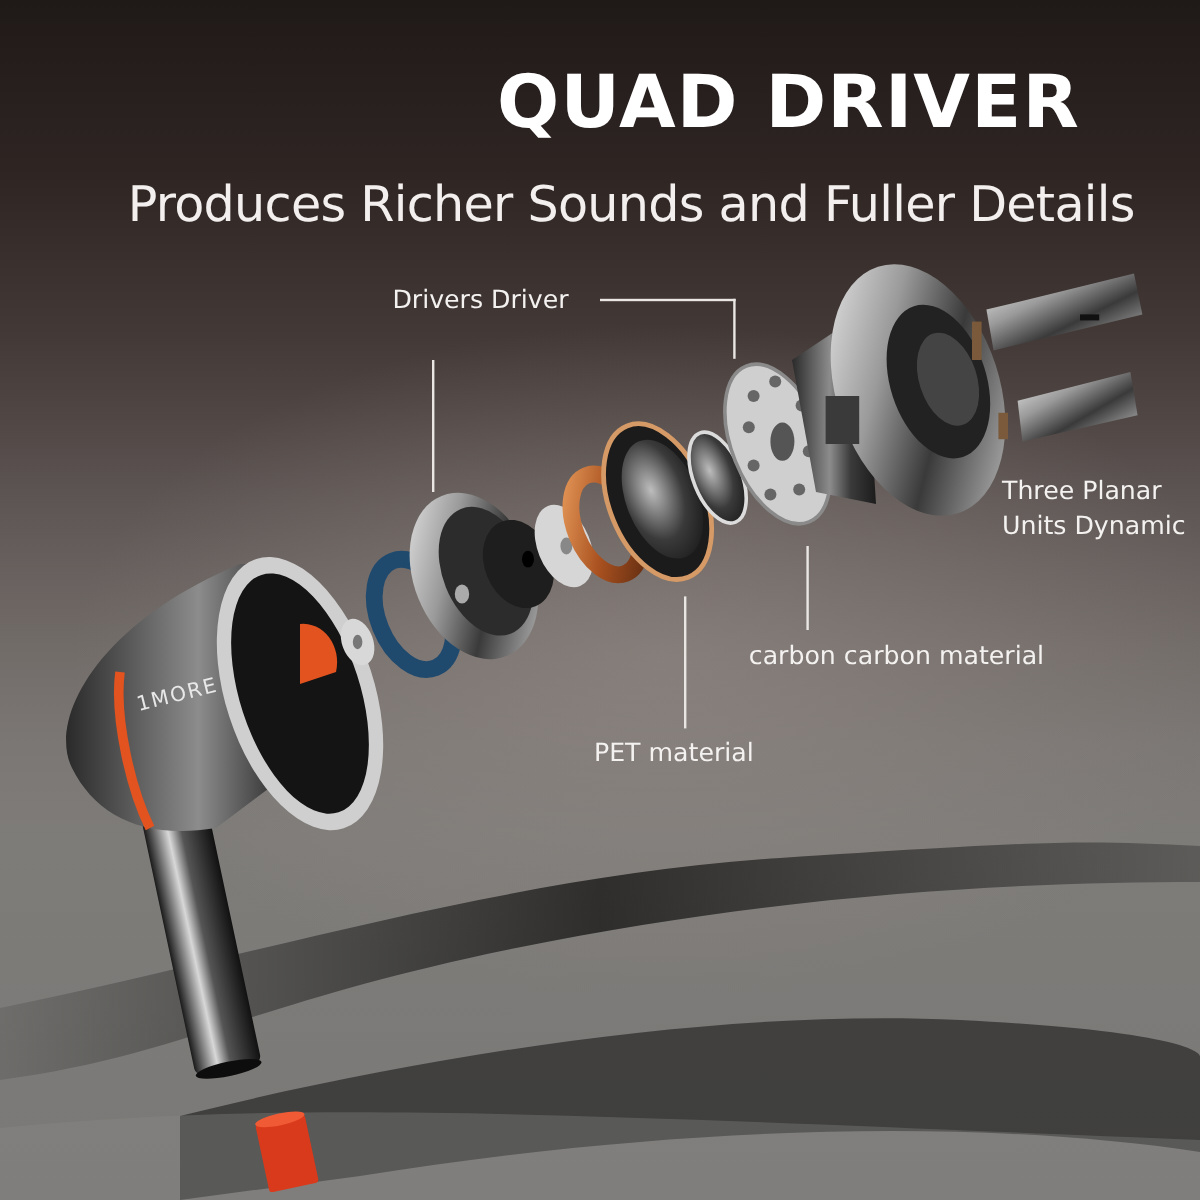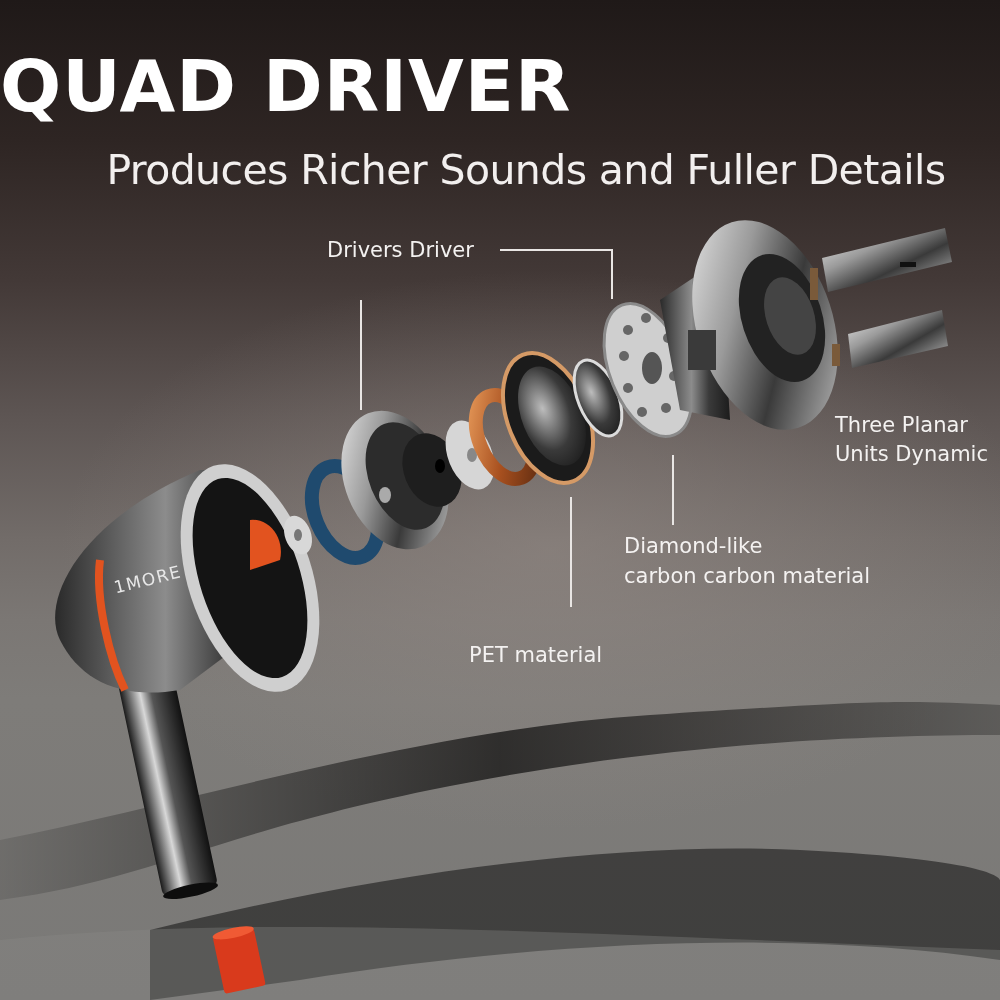--- a/index.html
+++ b/index.html
@@ -7,23 +7,23 @@
       width: 1000px; height: 1000px; overflow: hidden; position: relative;
       font-family: "DejaVu Sans", "Liberation Sans", sans-serif;
       background:
         radial-gradient(ellipse 70% 40% at 55% 55%, rgba(150,140,135,0.55), rgba(0,0,0,0) 70%),
         linear-gradient(180deg, #1f1918 0%, #2e2523 14%, #433937 28%, #5e5654 42%, #726c69 54%, #7b7774 62%, #7e7c79 70%, #7a7977 100%);
     }
     .stage { position: absolute; inset: 0; }
     svg.art { position: absolute; left: 0; top: 0; width: 1000px; height: 1000px; }
 
     .headline {
-      position: absolute; left: 0; width: 900px; top: 36px; text-align: left;
+      position: absolute; left: 0; width: 900px; top: 36px; text-align: right;
       color: #ffffff; font-family: "DejaVu Sans", sans-serif; font-weight: bold;
-      font-size: 72px; letter-spacing: 1px; line-height: 100px;
+      font-size: 61px; letter-spacing: 1px; line-height: 100px;
     }
     .subhead {
       position: absolute; left: 0; width: 1000px; top: 140px; text-align: center;
       color: #f2efee; font-family: "DejaVu Sans", sans-serif;
       font-size: 41px; line-height: 60px; letter-spacing: -0.6px; margin-left: 26px;
     }
     .callout {
       position: absolute; color: #f4f2f1; font-family: "DejaVu Sans", sans-serif;
       font-size: 21px; line-height: 29px; white-space: nowrap;
     }
@@ -176,29 +176,28 @@
   <div class="headline">QUAD DRIVER</div>
   <div class="subhead">Produces Richer Sounds and Fuller Details</div>
 
   <div class="callout" style="left:327px; top:236px;">
     <span>Drivers Driver</span>
   </div>
   <div class="callout-line" style="left:500px; top:249px; width:113px; height:2px;"></div>
   <div class="callout-line" style="left:611px; top:249px; width:2px; height:50px;"></div>
   <div class="callout-line" style="left:360px; top:300px; width:2px; height:110px;"></div>
 
-  <div class="callout" style="left:835px; top:411px; line-height:29px;">
+  <div class="callout" style="left:835px; top:395px; line-height:29px;">
     <div>Three Planar</div>
     <div>Units Dynamic</div>
   </div>
 
   <div class="callout-line" style="left:672px; top:455px; width:2px; height:70px;"></div>
   <div class="callout" style="left:624px; top:531px; line-height:30px;">
-    <div>Diamond-like</div>
     <div>carbon carbon material</div>
   </div>
 
   <div class="callout-line" style="left:570px; top:497px; width:2px; height:110px;"></div>
-  <div class="callout" style="left:469px; top:613px;margin-top:28px;">
+  <div class="callout" style="left:495px; top:613px;">
     <span>PET material</span>
   </div>
 
 </div>
 
 </body></html>

